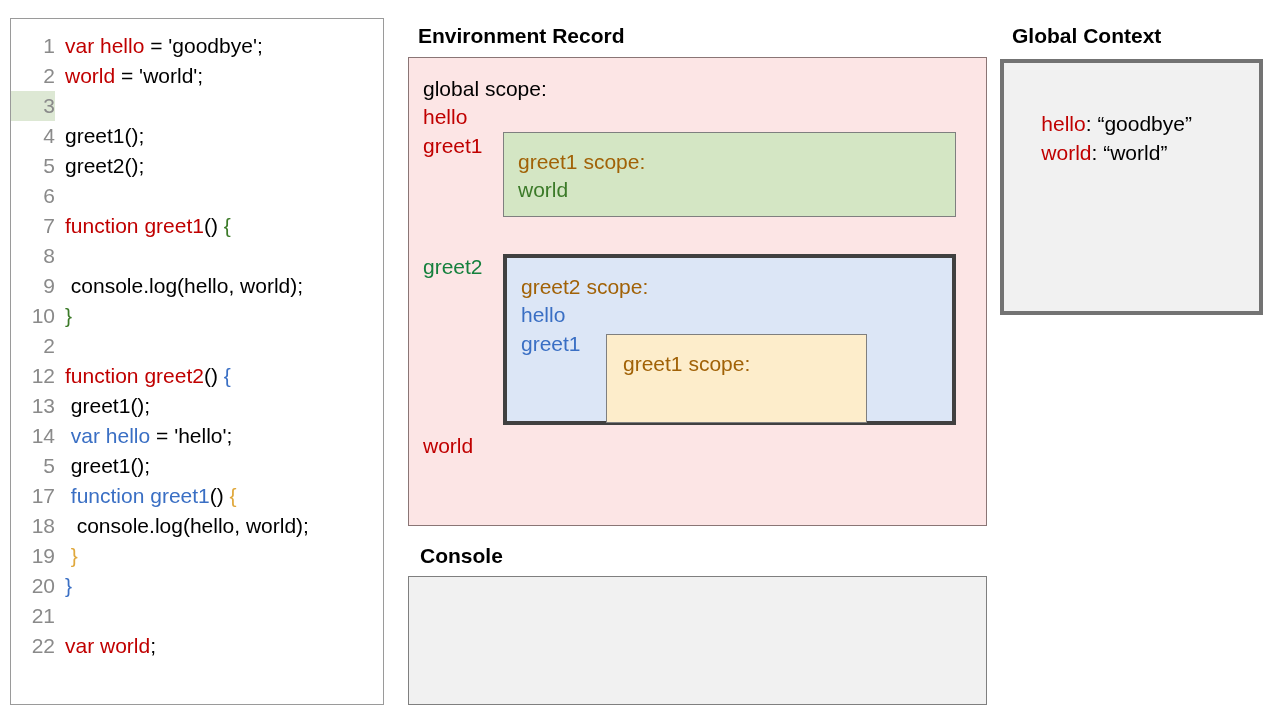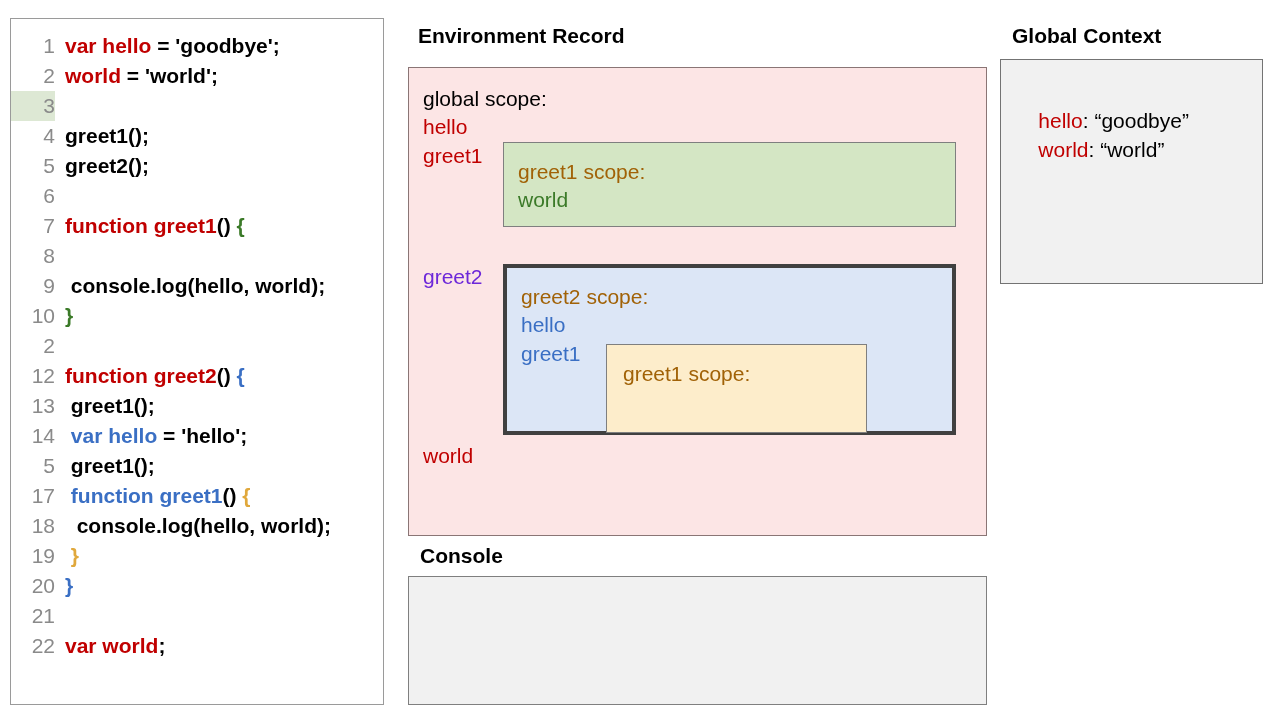--- a/index.html
+++ b/index.html
@@ -43,21 +43,20 @@
     font-size: 21px;
     padding-right: 0;
     box-sizing: border-box;
   }
   .ln.hl {
     background: #dde8d4;
   }
   .code-text {
     padding-left: 10px;
     color: #000000;
-    font-weight: bold;
   }
   .tok-red    { color: #c00000; }
   .tok-green  { color: #3b7a28; }
   .tok-blue   { color: #3a6fc4; }
   .tok-orange { color: #e0a83c; }
   .tok-black  { color: #000000; }
 
   
   .section-title {
     position: absolute;
@@ -66,38 +65,38 @@
     color: #000000;
   }
   #env-title     { left: 418px; top: 24px; }
   #console-title { left: 420px; top: 544px; }
   #global-title  { left: 1012px; top: 24px; text-align: center; }
 
   
   #env-box {
     position: absolute;
     left: 408px;
-    top: 67px;
+    top: 57px;
     width: 579px;
     height: 469px;
     background: #fce5e5;
     border: 1px solid #8a7575;
     box-sizing: border-box;
     text-align: right;
   }
   .scope-label {
     position: absolute;
     font-size: 21px;
     line-height: 28px;
     white-space: pre;
   }
   #global-scope-head { left: 14px; top: 17px;  color: #000000; }
   #gs-hello          { left: 14px; top: 45px;  color: #c00000; }
   #gs-greet1         { left: 14px; top: 74px;  color: #c00000; }
-  #gs-greet2         { left: 14px; top: 195px; color: #6d28d9; }
+  #gs-greet2         { left: 14px; top: 195px; color: #15803d; }
   #gs-world          { left: 14px; top: 374px; color: #c00000; }
 
   
   #greet1-scope-box {
     position: absolute;
     left: 94px;
     top: 74px;
     width: 453px;
     height: 85px;
     background: #d4e6c4;
@@ -147,23 +146,23 @@
     border: 1px solid #7f7f7f;
     box-sizing: border-box;
   }
 
   
   #global-box {
     position: absolute;
     left: 1000px;
     top: 59px;
     width: 263px;
-    height: 225px;
+    height: 256px;
     background: #f1f1f1;
-    border: 1px solid #737373;
+    border: 4px solid #737373;
     box-sizing: border-box;
     text-align: center;
   }
   .gc-line {
     position: absolute;
     font-size: 21px;
     line-height: 29px;
     white-space: pre;
     color: #000000;
   }

